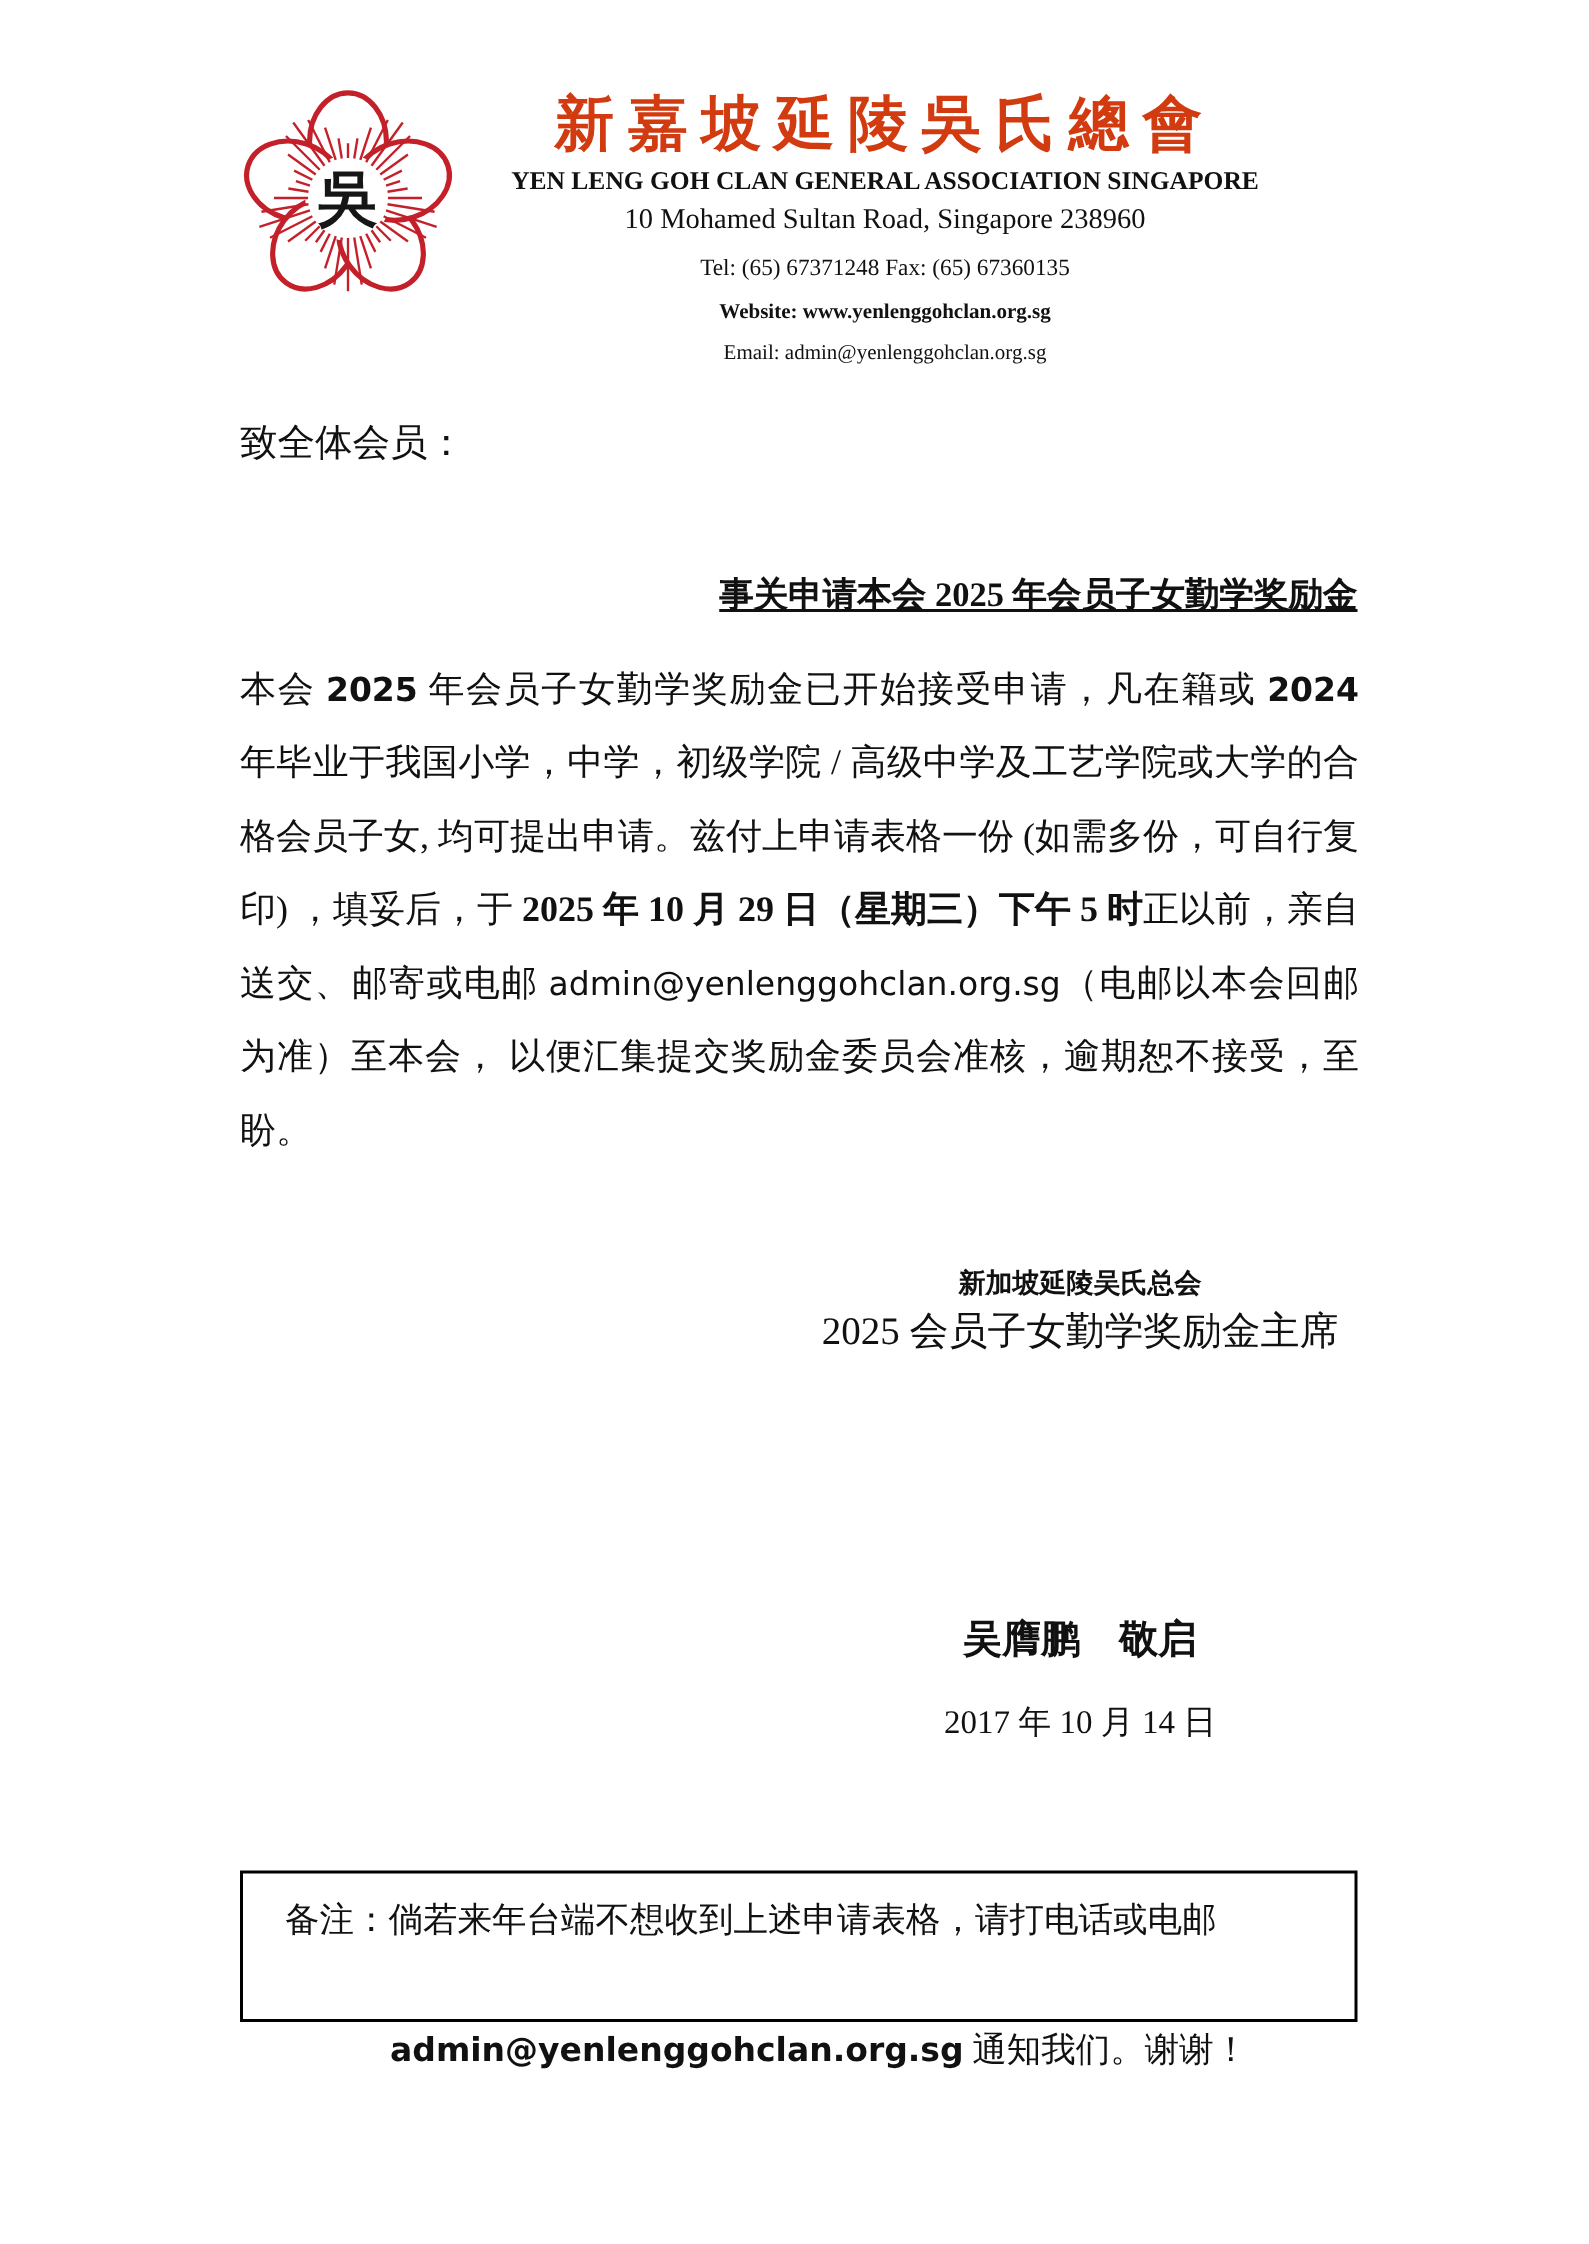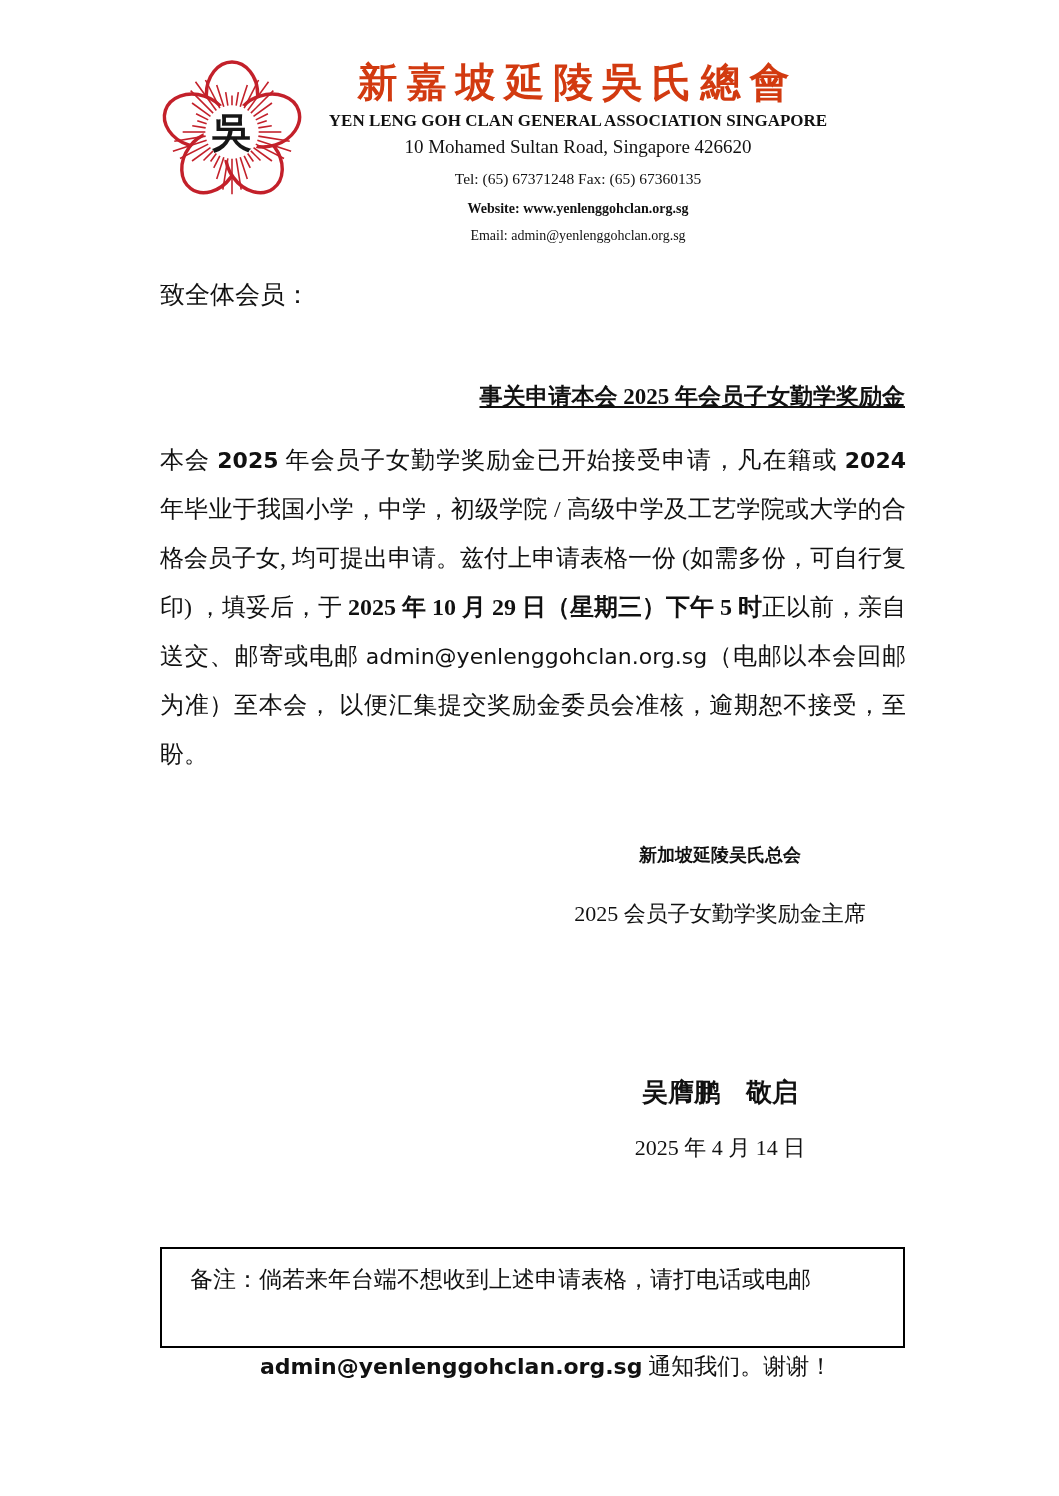--- a/index.html
+++ b/index.html
@@ -12,21 +12,21 @@
     color:#111;
     overflow:hidden;
   }
   
   .logo{position:absolute;left:158px;top:58px;width:148px;height:148px;}
   .logo svg{width:100%;height:100%;}
   .logo .rays line{stroke:var(--logo-red);stroke-width:1.6;}
   .logo .petal{fill:#ffffff;stroke:var(--logo-red);stroke-width:3.5;}
   .logo .center-disc{fill:#ffffff;}
   .logo .logo-char{font-family:"Liberation Serif", serif;font-weight:bold;fill:#161616;}
-  .header-text{position:absolute;left:228px;top:60px;width:700px;text-align:center;}
+  .header-text{position:absolute;left:240px;top:60px;width:700px;text-align:center;}
   .title-zh{
     font-size:40px;font-weight:bold;letter-spacing:9px;
     color:var(--brand-red);line-height:46px;white-space:nowrap;
   }
   .title-en{font-size:17px;font-weight:bold;line-height:26px;margin-top:2px;}
   .addr{font-size:19px;line-height:26px;}
   .tel{font-size:15.5px;line-height:22px;margin-top:8px;}
   .web{font-size:14px;line-height:20px;margin-top:9px;font-weight:bold;}
   .mail{font-size:14px;line-height:20px;margin-top:7px;}
   
@@ -38,21 +38,21 @@
   .para{
     position:absolute;left:160px;top:436px;width:746px;
     font-size:24px;line-height:49px;text-align:justify;text-justify:inter-character;
   }
   .num-bold{font-family:"DejaVu Sans", sans-serif;font-weight:bold;font-size:22px;}
   .cjk-bold{font-weight:bold;}
   .latin{font-family:"DejaVu Sans", sans-serif;font-size:22px;}
   
   .sig{position:absolute;left:430px;width:580px;text-align:center;}
   .sig-org{top:843px;font-size:18px;font-weight:bold;}
-  .sig-role{top:899px;font-size:22px;}
+  .sig-role{top:870px;font-size:26px;}
   .sig-name{top:1075px;font-size:26px;font-weight:bold;}
   .sig-date{top:1133px;font-size:22px;}
   
   .note-box{
     position:absolute;left:160px;top:1247px;width:745px;height:101px;
     border:2px solid #000;box-sizing:border-box;
     padding:10px 28px;font-size:23px;line-height:41px;
   }
   .note-line2{margin-left:70px;margin-top:46px;}
   .note-email{font-family:"DejaVu Sans", sans-serif;font-weight:bold;font-size:22px;}
@@ -114,35 +114,35 @@
           <line x1="100.7" y1="83.3" x2="134.9" y2="94.5"></line>
           <line x1="101.7" y1="79.2" x2="133.5" y2="84.3"></line>
         </g>
       <text class="logo-char" x="75" y="76" font-size="40" text-anchor="middle" dominant-baseline="central">吳</text>
     </svg>
   </div>
 
   <div class="header-text">
     <div class="title-zh">新嘉坡延陵吳氏總會</div>
     <div class="title-en">YEN LENG GOH CLAN GENERAL ASSOCIATION SINGAPORE</div>
-    <div class="addr">10 Mohamed Sultan Road, Singapore 426620</div>
+    <div class="addr">10 Mohamed Sultan Road, Singapore 238960</div>
     <div class="tel">Tel: (65) 67371248 Fax: (65) 67360135</div>
     <div class="web">Website: www.yenlenggohclan.org.sg</div>
     <div class="mail">Email: admin@yenlenggohclan.org.sg</div>
   </div>
 
   <div class="salutation">致全体会员：</div>
 
   <div class="subject">事关申请本会 2025 年会员子女勤学奖励金</div>
 
   <div class="para"><span>本会 </span><span class="num-bold">2025</span><span> 年会员子女勤学奖励金已开始接受申请，凡在籍或 </span><span class="num-bold">2024</span><span> 年毕业于我国小学，中学，初级学院 / 高级中学及工艺学院或大学的合格会员子女, 均可提出申请。兹付上申请表格一份 (如需多份，可自行复印) ，填妥后，于 </span><span class="cjk-bold">2025 年 10 月 29 日（星期三）下午 5 时</span><span>正以前，亲自送交、邮寄或电邮 </span><span class="latin">admin@yenlenggohclan.org.sg</span><span>（电邮以本会回邮为准）至本会， 以便汇集提交奖励金委员会准核，逾期恕不接受，至盼。</span></div>
 
   <div class="sig sig-org">新加坡延陵吴氏总会</div>
   <div class="sig sig-role">2025 会员子女勤学奖励金主席</div>
   <div class="sig sig-name">吴膺鹏　敬启</div>
-  <div class="sig sig-date">2025 年 4 月 14 日</div>
+  <div class="sig sig-date">2017 年 10 月 14 日</div>
 
   <div class="note-box">
     <div>备注：倘若来年台端不想收到上述申请表格，请打电话或电邮</div>
     <div class="note-line2"><span class="note-email">admin@yenlenggohclan.org.sg</span><span> 通知我们。谢谢！</span></div>
   </div>
 
 </div>
 
 </body></html>

